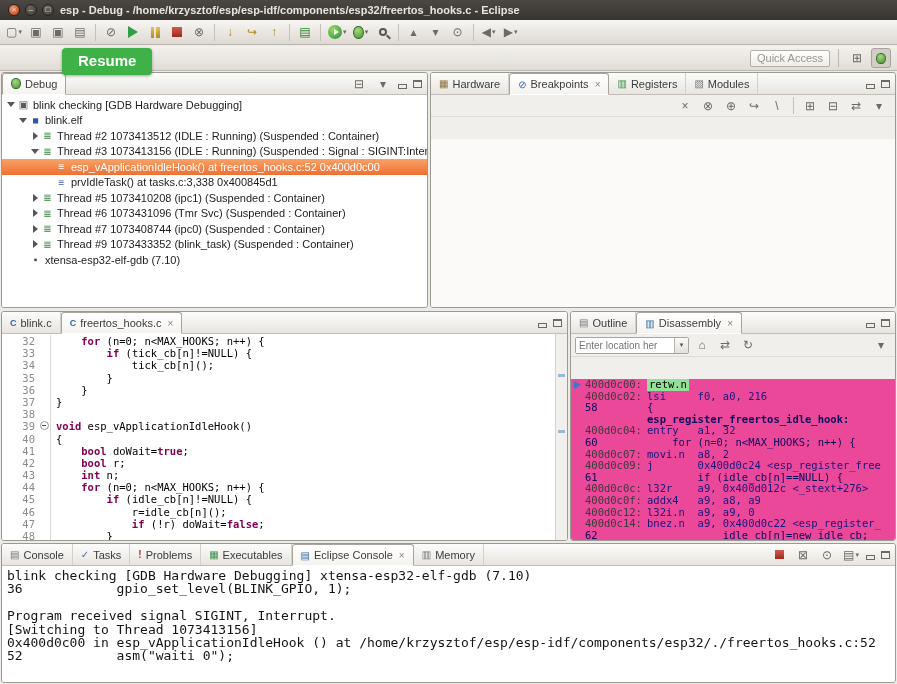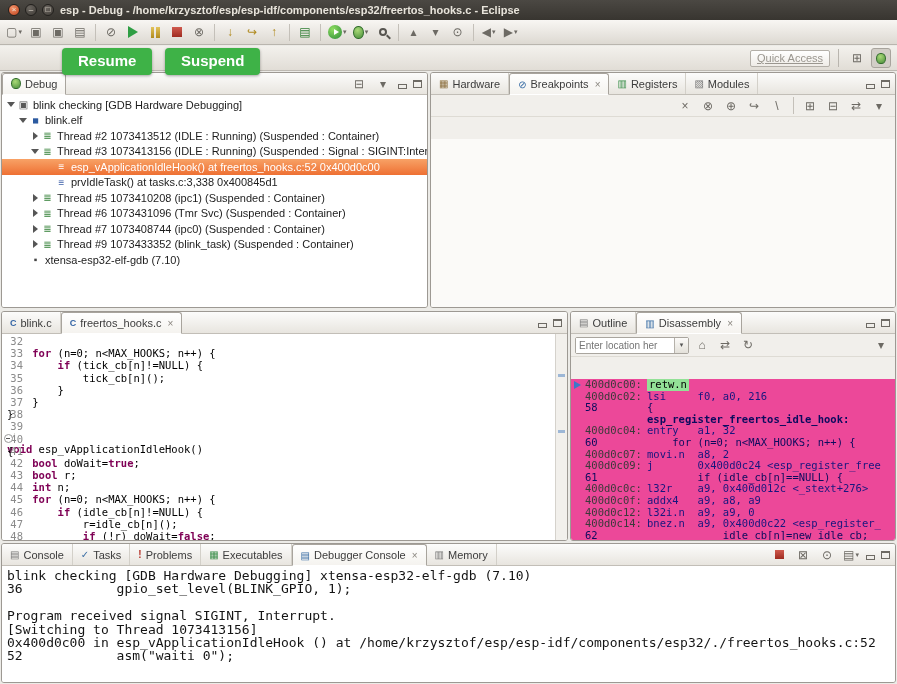--- a/index.html
+++ b/index.html
@@ -37,21 +37,21 @@
   .bugbtn.small { width:10px; height:11px; }
   .magbtn { width:8px; height:8px; border:2px solid #575550; border-radius:50%; position:relative; margin:2px; }
   .magbtn::after { content:""; position:absolute; width:5px; height:2px; background:#575550; transform:rotate(45deg); left:5px; top:6px; }
 
   
   .strip2 { position:absolute; left:0; top:46px; right:0; height:25px;
     background:linear-gradient(#f3f1ed,#e1ddd6); border-bottom:1px solid #bdb9b2;
     display:flex; align-items:center; justify-content:flex-end; gap:4px; padding:0 6px; }
   .qa { width:80px; height:17px; border:1px solid #b3afa8; border-radius:2px;
     background:linear-gradient(#fff,#efece7); color:#9a968f; font-size:11px;
-    display:flex; align-items:center; justify-content:center;text-decoration:underline; }
+    display:flex; align-items:center; justify-content:center; }
   .vsep { width:1px; height:18px; background:#b9b5ae; margin:0 4px; }
 
   
   .callout { position:absolute; top:48px; background:#3eb247; color:#fff; font-weight:bold; font-size:15px;
     padding:4px 16px 6px; border-radius:4px; box-shadow:0 1px 3px rgba(0,0,0,.35); z-index:50; }
   .callout.resume { left:62px; }
   .callout.suspend { left:165px; }
 
   
   .panel { position:absolute; background:#f1efeb; border:1px solid #9d9993; border-radius:3px; overflow:hidden; }
@@ -90,21 +90,21 @@
   .i-gdb { color:#444; }
 
   
   .bp-toolbar { height:22px; background:#f1efeb; border-bottom:1px solid #dedbd4;
     display:flex; align-items:center; justify-content:flex-end; gap:3px; padding:0 6px; }
   .bp-body { position:absolute; top:44px; left:0; right:0; bottom:0; background:#fbfaf8; }
 
   
   .edlines { padding-top:1px; }
   .cline { display:flex; height:12.2px; line-height:12.2px;
-    font-family:"DejaVu Sans Mono","Liberation Mono",monospace; font-size:10.5px;flex-direction:column; }
+    font-family:"DejaVu Sans Mono","Liberation Mono",monospace; font-size:10.5px; }
   .cl-ann { width:12px; flex:none; }
   .cl-num { width:24px; flex:none; text-align:right; color:#8a8a8a; padding-right:3px; }
   .cl-fold { width:13px; flex:none; border-right:1px solid #dcdad6; display:flex; justify-content:center; }
   .foldm { width:9px; height:9px; border:1px solid #9a9a9a; border-radius:50%; background:#fff; position:relative; margin-top:1px; }
   .foldm::after { content:""; position:absolute; left:1.5px; right:1.5px; top:3px; height:1px; background:#555; }
   .cl-code { padding-left:5px; white-space:pre; color:#000; }
   .kw { color:#7f0055; font-weight:bold; }
   .overview { position:absolute; right:0; top:0; bottom:0; width:12px; background:#f2f0ec; border-left:1px solid #d5d2cc; }
   .ov-mark { position:absolute; left:2px; width:7px; height:3px; background:#9db7d6; }
 
@@ -232,21 +232,20 @@
     <span class="vsep"></span>
     <span class="ic">
         <span>⊞</span>
       </span>
     <span class="ic pressed">
         <span class="bugbtn small"></span>
       </span>
   </div>
 
   <div class="callout resume">Resume</div>
-  <div class="callout suspend">Suspend</div>
 
   <div class="panel" id="debug-panel">
     <div class="phead">
       <div class="tab sel">
         <span class="tabicon"><span class="bugbtn small" style="display:inline-block"></span></span>
         <span>Debug</span>
       </div>
       <div class="phead-right">
         <span class="ic">
             <span>⊟</span>
@@ -576,21 +575,21 @@
       <div class="tab">
           <span class="tabicon" style="color:#b5342a;font-weight:bold">!</span>
           <span>Problems</span>
         </div>
       <div class="tab">
           <span class="tabicon" style="color:#3a8f4a">▦</span>
           <span>Executables</span>
         </div>
       <div class="tab sel">
           <span class="tabicon" style="color:#3a6ea5">▤</span>
-          <span>Debugger Console</span>
+          <span>Eclipse Console</span>
           <span class="tclose">×</span>
         </div>
       <div class="tab">
           <span class="tabicon" style="color:#777">▥</span>
           <span>Memory</span>
         </div>
       <div class="phead-right">
         <span class="ic">
             <span class="redsq"></span>
           </span>

